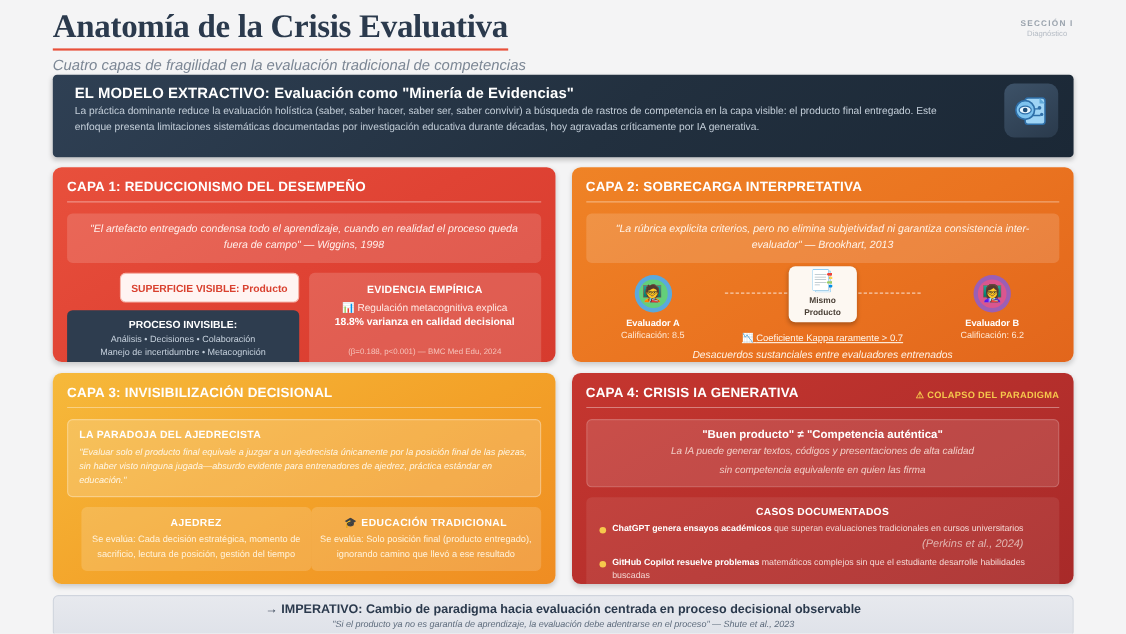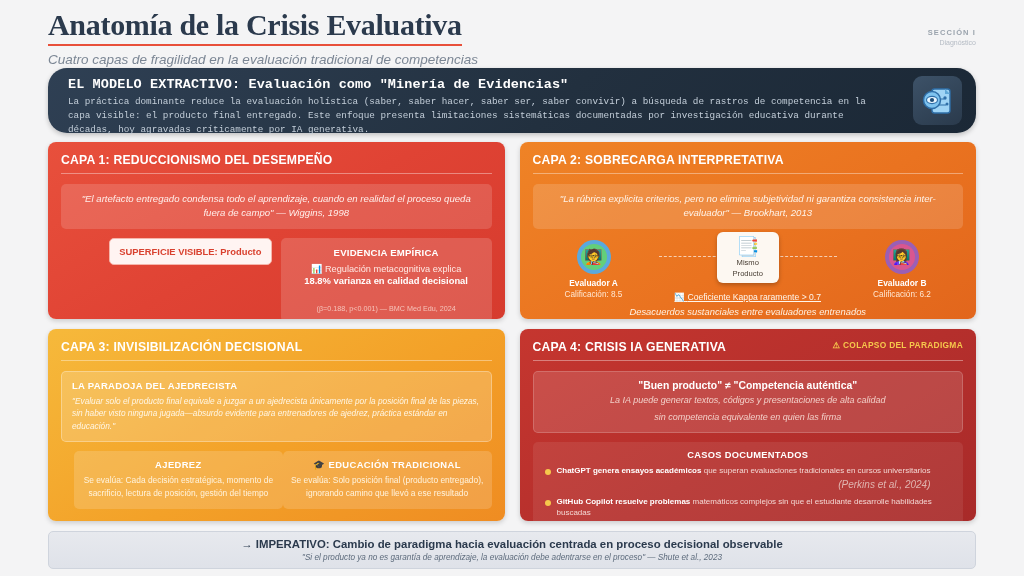--- a/index.html
+++ b/index.html
@@ -23,36 +23,35 @@
     padding-bottom: 2px;
     border-bottom: 2.5px solid #e8503a;
   }
   .subtitle {
     margin-top: 6px;
     font-size: 13.5px;
     font-style: italic;
     color: #7b8694;
   }
   .section-tag {
-    position: absolute; right: 0; top: 28px; text-align: right;
+    position: absolute; right: 0; top: 17px; text-align: center;
   }
   .section-tag .s1 { font-size: 7.5px; font-weight: bold; letter-spacing: 1.1px; color: #9aa3ad; }
   .section-tag .s2 { font-size: 7px; color: #b4bbc4; margin-top: 2px; }
 
   
   .model-bar {
     position: relative;
     margin-top: 8px;
-    height: 65px;
-    border-radius: 19px;
+    height: 75px;
+    border-radius: 4px;
     background: linear-gradient(135deg,#2f4054 0%,#22303f 55%,#1b2836 100%);
     box-shadow: 0 2px 5px rgba(0,0,0,.22);
     padding: 9px 110px 8px 20px;
     color: #dfe6ee;
-    font-family: Liberation Mono, monospace;
   }
   .model-bar h2 { font-size: 13.5px; font-weight: bold; color: #ffffff; margin-bottom: 3px; letter-spacing: .1px;}
   .model-bar p { font-size: 9.3px; line-height: 1.48; color: #c3ced9; }
   .model-icon {
     position: absolute; right: 14px; top: 8px;
     width: 49px; height: 49px; border-radius: 9px;
     background: linear-gradient(150deg,#3d5268,#2a3a4c);
     display: flex; align-items: center; justify-content: center;
   }
 
@@ -61,21 +60,21 @@
     margin-top: 9px;
     display: grid;
     grid-template-columns: 1fr 1fr;
     grid-template-rows: 177px 192px;
     gap: 10px 15px;
   }
   .panel { border-radius: 8px; padding: 11px 13px 10px 13px; position: relative; box-shadow: 0 2px 5px rgba(0,0,0,.17); overflow:hidden;}
   .panel-head {
     font-size: 12.2px; font-weight: bold; color: #fff; letter-spacing: .2px;
     padding-bottom: 6px; border-bottom: 1px solid rgba(255,255,255,.38);
-    display:flex; align-items:flex-start; justify-content:space-between;
+    display:flex; align-items:flex-end; justify-content:space-between;
   }
   .p1 { background: linear-gradient(150deg,#e8503c 0%,#e04334 50%,#d63b2e 100%); }
   .p2 { background: linear-gradient(150deg,#ef8326 0%,#ea7320 55%,#e2661c 100%); }
   .p3 { background: linear-gradient(150deg,#f6b93b 0%,#f3a128 55%,#ef8c22 100%); }
   .p4 { background: linear-gradient(150deg,#c5362f 0%,#b52f2c 55%,#a82a29 100%); }
 
   .quote {
     margin-top: 10px;
     background: rgba(255,255,255,.15);
     border-radius: 5px;
@@ -117,21 +116,21 @@
   .ev-b { background: #9b5fb5; }
   .ev-b .inner { width:26px;height:26px;border-radius:50%;background:#d9568f;display:flex;align-items:center;justify-content:center;font-size:15px;}
   .ev-name { font-size: 8.4px; font-weight: bold; color: #fff; margin-top: 4px; }
   .ev-score { font-size: 8.2px; color: #ffe7d2; margin-top: 2px; }
   .product-card {
     position:absolute; left:50%; top:-8px; transform:translateX(-50%);
     width: 62px; background:#fdf8f2; border-radius:6px; padding:5px 4px 5px;
     text-align:center; box-shadow:0 2px 4px rgba(0,0,0,.25);
   }
   .product-card .pic { font-size: 19px; line-height: 1; }
-  .product-card .lbl { font-size: 7.6px; font-weight:normal; color:#4a4036; line-height:1.2; margin-top:2px;}
+  .product-card .lbl { font-size: 7.6px; font-weight:bold; color:#4a4036; line-height:1.2; margin-top:2px;}
   .dash-l, .dash-r { position:absolute; top:16px; height:0; border-top:1.5px dashed rgba(255,255,255,.65); width:86px;}
   .dash-l { left: 126px; }
   .dash-r { right: 126px; }
   .kappa { text-align:center; font-size: 8.6px; color:#fff6ec; margin-top:-10px;text-decoration:underline; }
   .kappa .ico { font-size: 8.5px; }
   .disagree { text-align:center; font-size: 9.4px; color:#fff1e2; margin-top: 4px; font-style: italic; }
 
   
   .paradox {
     margin-top: 10px;
@@ -203,20 +202,25 @@
   <div class="grid">
 
     <div class="panel p1">
       <div class="panel-head">
         <span>CAPA 1: REDUCCIONISMO DEL DESEMPEÑO</span>
       </div>
       <div class="quote">"El artefacto entregado condensa todo el aprendizaje, cuando en realidad el proceso queda fuera de campo" — Wiggins, 1998</div>
       <div class="c1-cols">
         <div>
           <div class="pill-visible">SUPERFICIE VISIBLE: Producto</div>
+          <div class="box-invisible">
+            <div class="t">PROCESO INVISIBLE:</div>
+            <div class="l">Análisis • Decisiones • Colaboración</div>
+            <div class="l">Manejo de incertidumbre • Metacognición</div>
+          </div>
         </div>
         <div class="evidence">
           <div class="t">EVIDENCIA EMPÍRICA</div>
           <div class="r1">
             <span>📊</span>
             <span>Regulación metacognitiva explica</span>
           </div>
           <div class="r2">18.8% varianza en calidad decisional</div>
           <div class="r3">(β=0.188, p&lt;0.001) — BMC Med Edu, 2024</div>
         </div>

